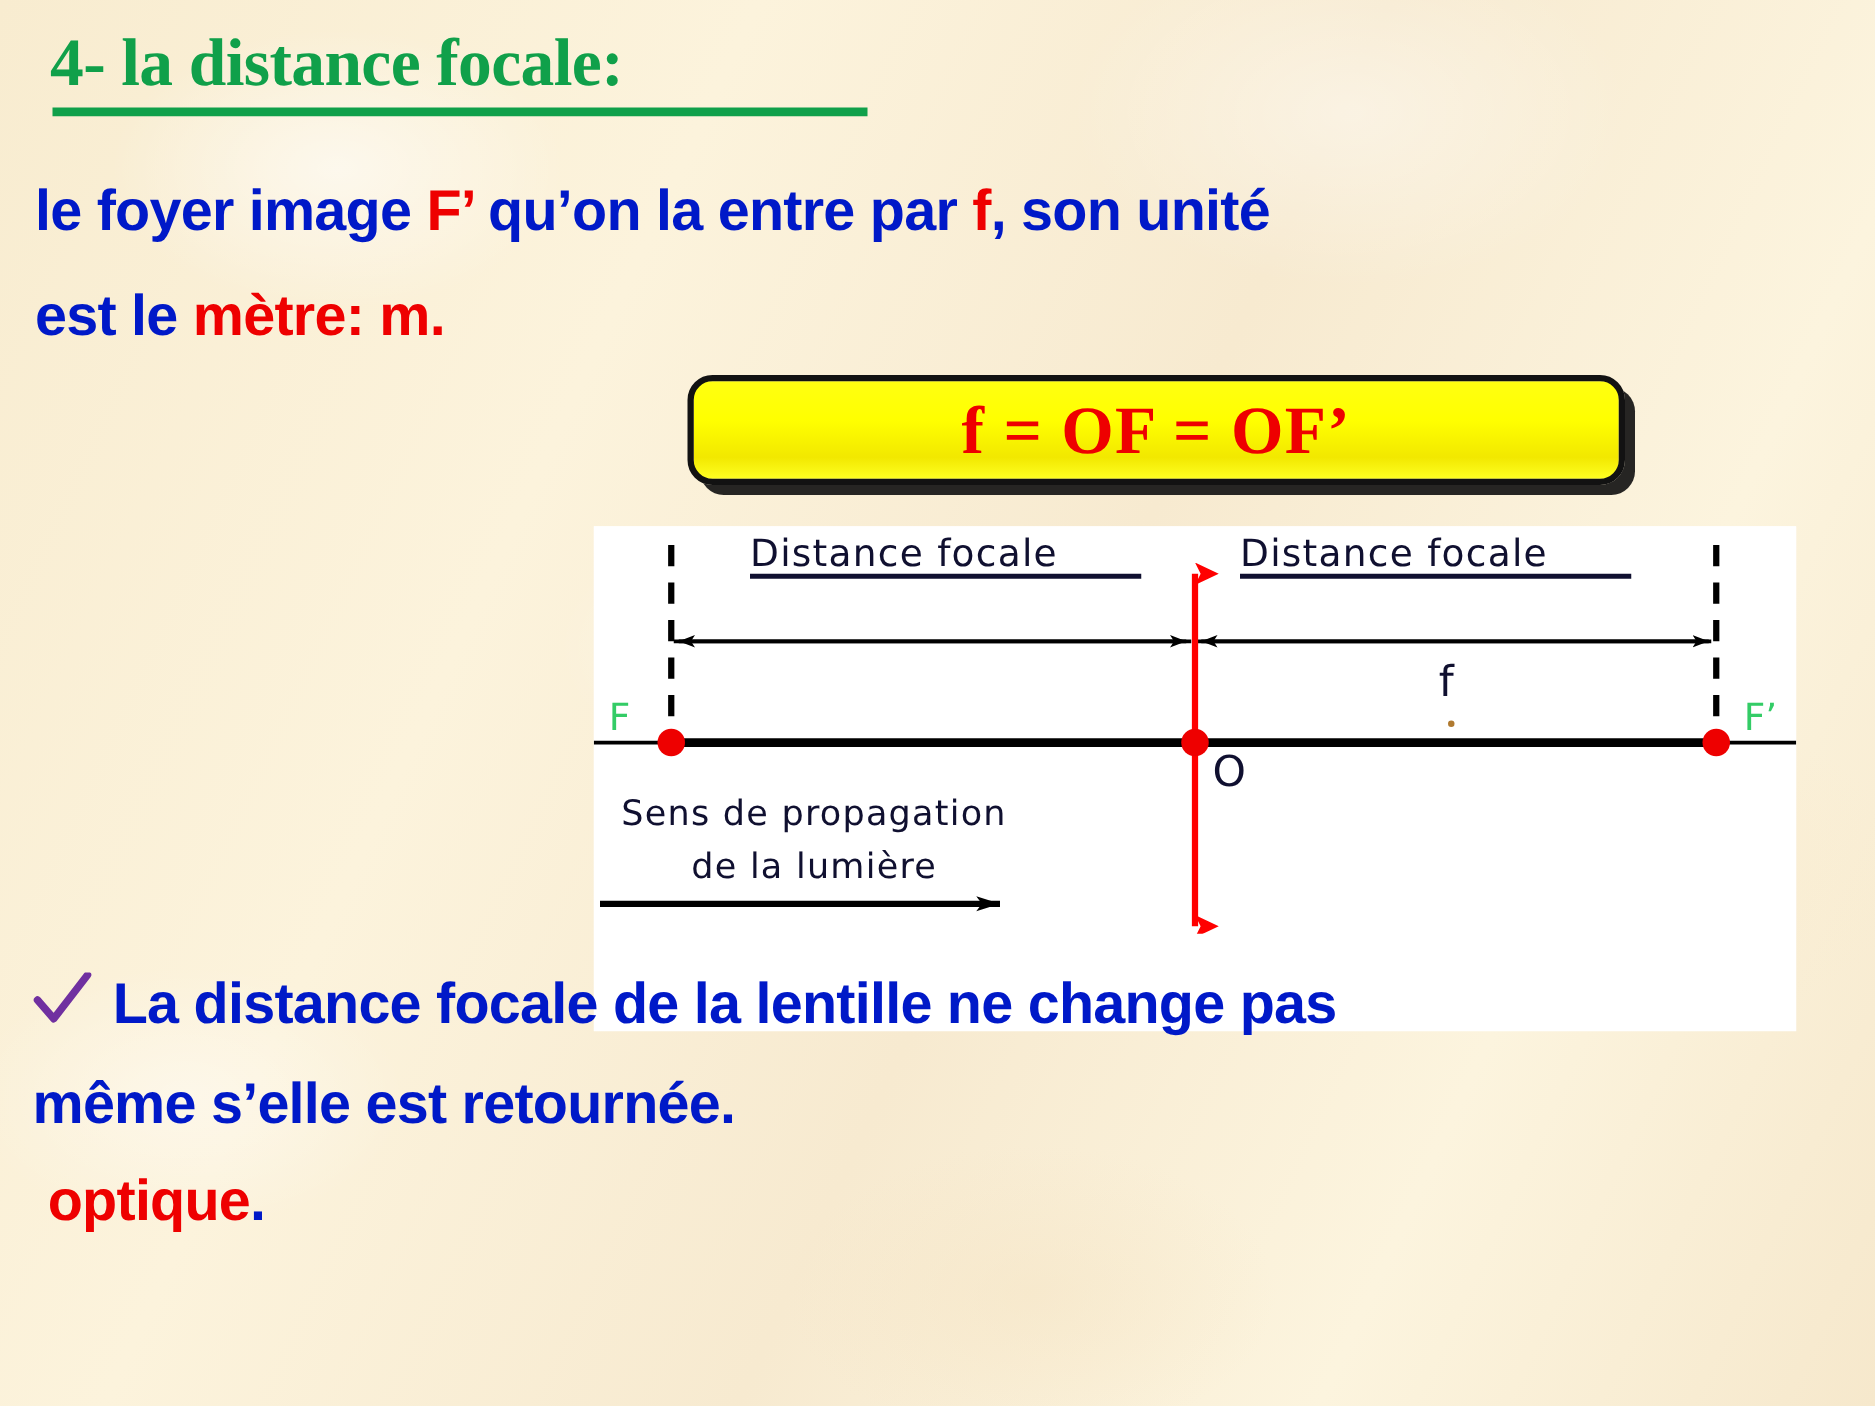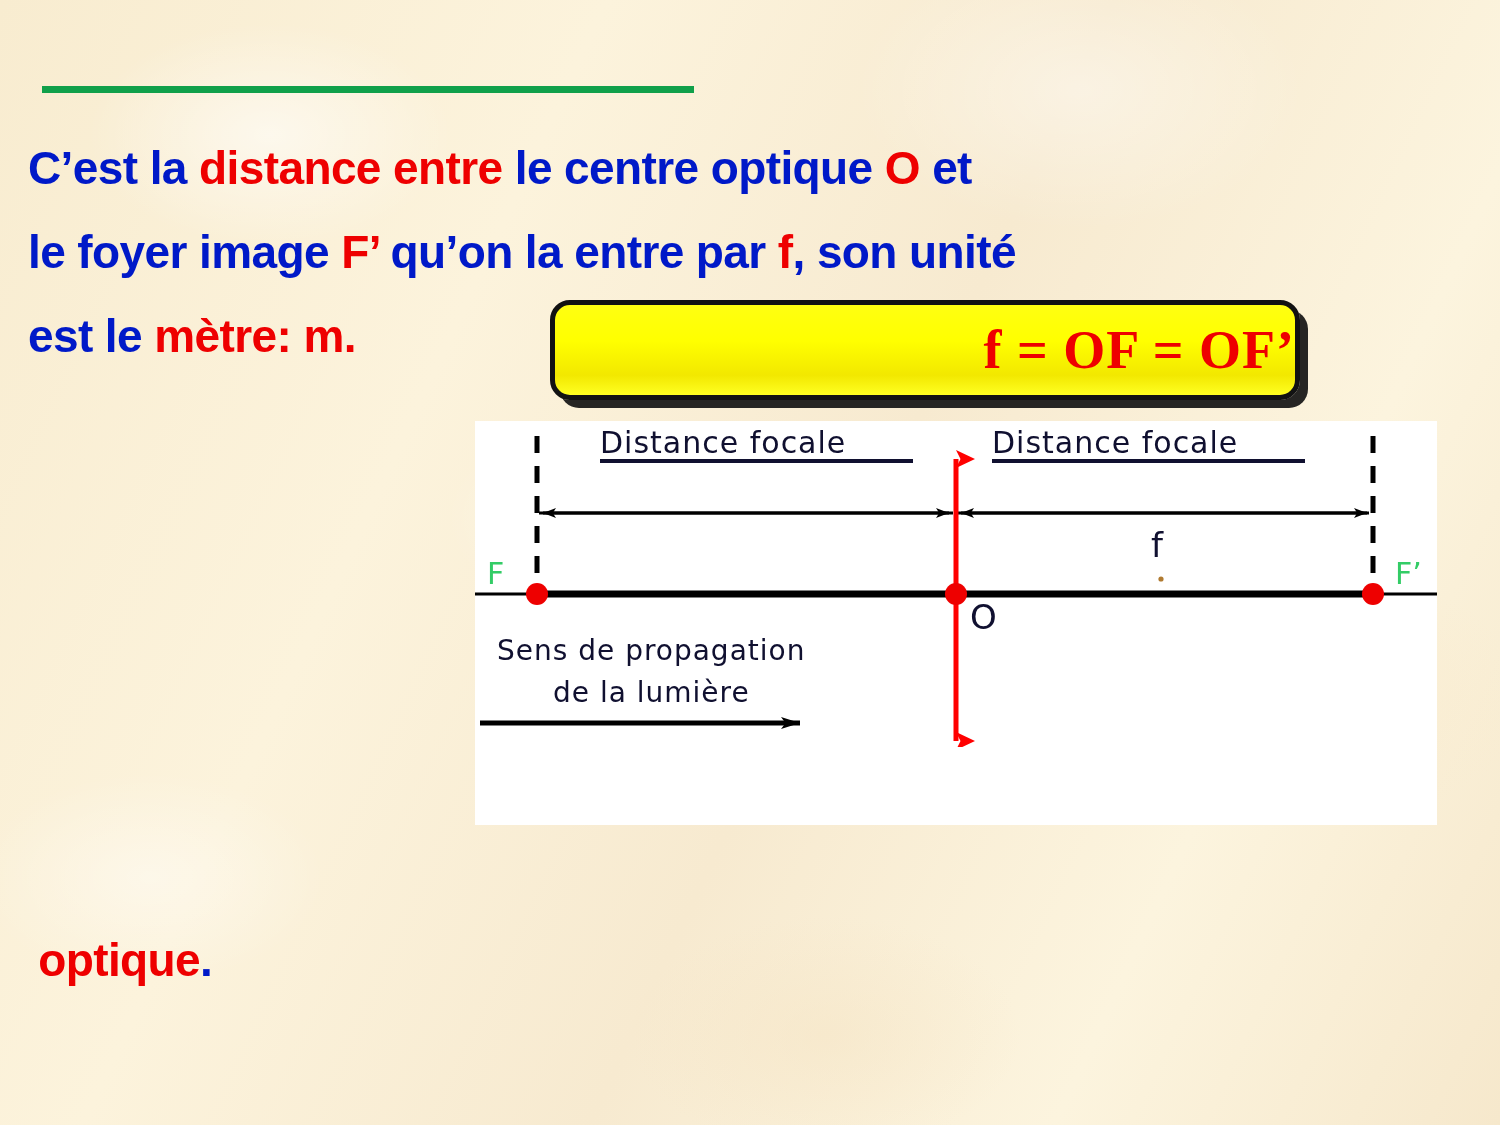--- a/index.html
+++ b/index.html
@@ -66,28 +66,28 @@
 
   #para1 { left: 28px; top: 126px; }
   #para1 .line { display: block; height: 84px; }
 
   
   #formula-box {
     position: absolute;
     left: 550px;
     top: 300px;
     width: 750px;
-    height: 100px;
+    height: 88px;
     border: 5px solid #121212;
     border-radius: 20px;
     background: linear-gradient(180deg, #ffff11 0%, #ffff00 40%, #f2e800 78%, #ffff22 100%);
     box-shadow: 9px 9px 0 -1px rgba(20,20,20,0.92);
     display: flex;
     align-items: center;
-    justify-content: flex-end;
+    justify-content: center;
     box-sizing: border-box;
   }
   #formula-text {
     font-family: "Liberation Serif", "DejaVu Serif", serif;
     font-weight: bold;
     font-size: 54px;
     color: #ee0000;
     white-space: nowrap;
     letter-spacing: 1px;
   }
@@ -130,26 +130,24 @@
     vertical-align: -4px;
     color: #7030a0;
   }
   .checkmark svg { display: block; }
 </style>
 </head>
 <body>
 
 <div id="slide">
 
+  <div id="title">4- la distance focale:</div>
   <div id="title-underline"></div>
 
   <div id="para1" class="body-text">
-    <span class="line">
-      <span class="b">C’est la </span><span class="r">distance entre </span><span class="b">le centre optique </span><span class="r">O</span><span class="b"> et</span>
-    </span>
     <span class="line">
       <span class="b">le foyer image </span><span class="r">F’</span><span class="b"> qu’on la entre par </span><span class="r">f</span><span class="b">, son unité</span>
     </span>
     <span class="line">
       <span class="b">est le </span><span class="r">mètre: m.</span>
     </span>
   </div>
 
   <div id="formula-box">
     <span id="formula-text">f = OF = OF’</span>
@@ -209,20 +207,32 @@
 
       <text x="676" y="136" font-family="DejaVu Sans, Liberation Sans, sans-serif" font-size="34" fill="#101030">f</text>
       <circle cx="686" cy="158" r="2.6" fill="#b07a30"></circle>
 
       <text class="dg-label" x="22" y="239" font-size="28" letter-spacing="1">Sens de propagation</text>
       <text class="dg-label" x="78" y="281" font-size="28" letter-spacing="1">de la lumière</text>
       <line x1="5" y1="302" x2="325" y2="302" stroke="#000" stroke-width="5" marker-end="url(#blkArrowBig)"></line>
     </svg>
   </div>
 
+  <div id="bullet1" class="bullet-block">
+    <span class="line">
+      <span class="checkmark">
+        <svg width="48" height="44" viewBox="0 0 48 44" xmlns="http://www.w3.org/2000/svg">
+          <path d="M4 22 L17 37 L44 2" fill="none" stroke="#7030a0" stroke-width="6" stroke-linecap="round" stroke-linejoin="round"></path>
+        </svg>
+      </span>&nbsp;<span class="b">La distance focale de la lentille ne change pas</span>
+    </span>
+    <span class="line">
+      <span class="b">même s’elle est retournée.</span>
+    </span>
+  </div>
 
   <div id="bullet2" class="bullet-block">
     <span class="line">
       &nbsp;<span class="r">optique</span><span class="b">.</span>
     </span>
   </div>
 
 </div>
 
 </body></html>

